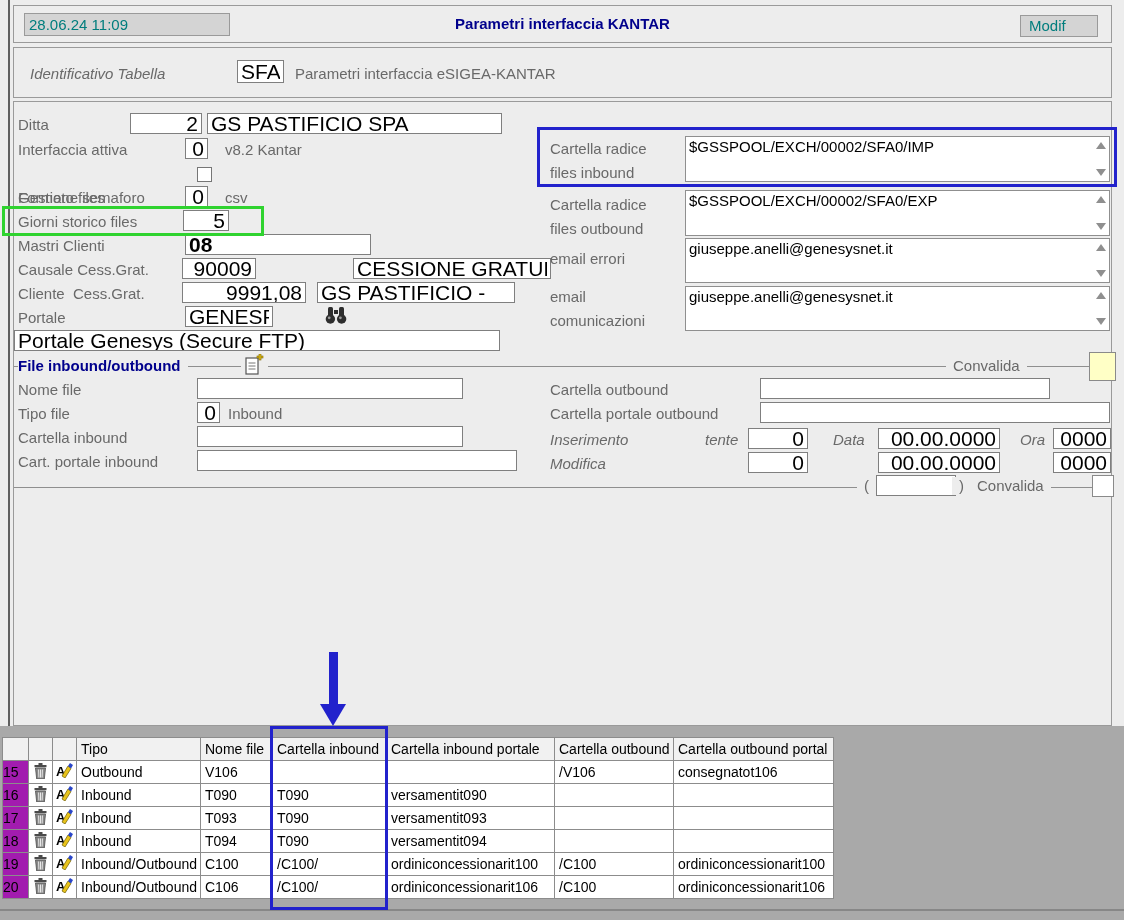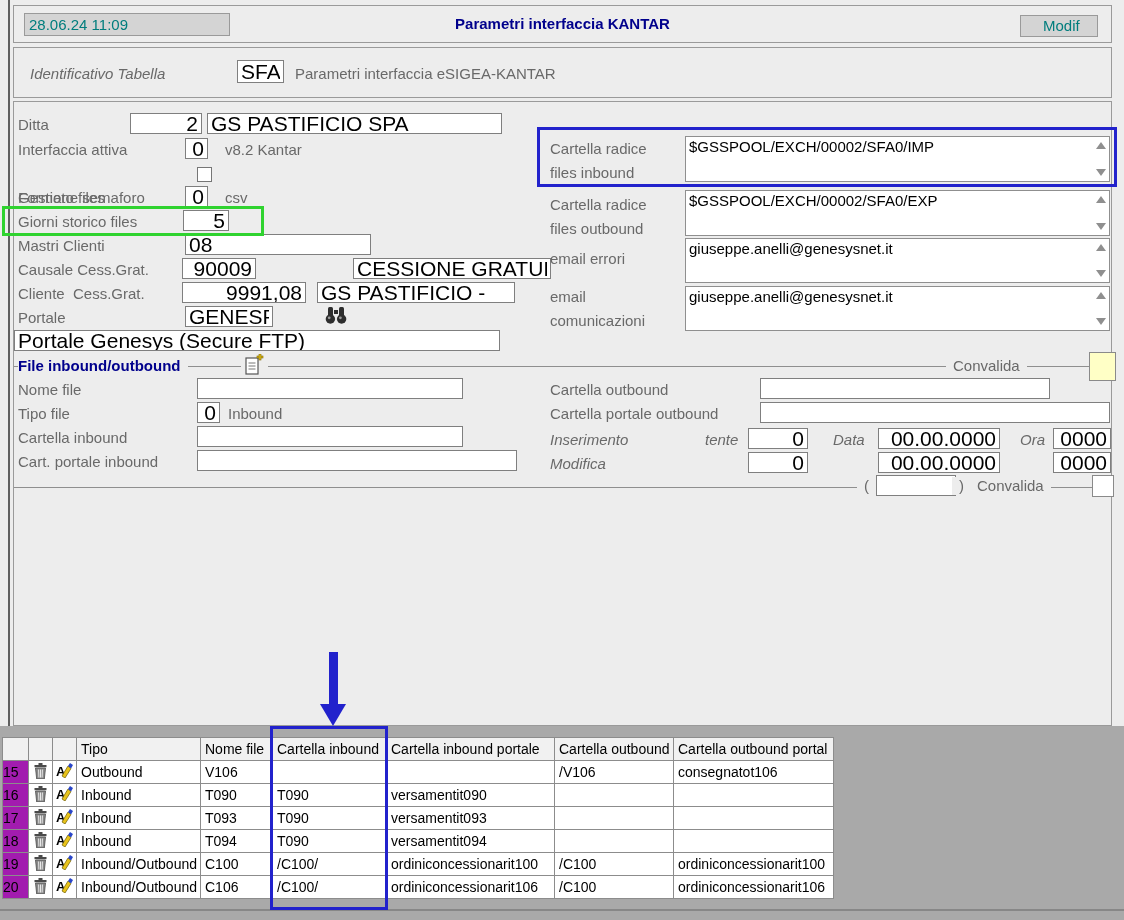--- a/index.html
+++ b/index.html
@@ -44,21 +44,21 @@
 
 <div id="screen">
 
   <div class="vline" style="left:8px;top:0;width:2px;height:920px;"></div>
 
   <div class="panel" style="left:13px;top:5px;width:1099px;height:38px;"></div>
   <div class="abs" style="left:24px;top:13px;width:206px;height:23px;background:#d4d4d4;border:1px solid #9a9a9a;box-sizing:border-box;line-height:21px;padding-left:4px;">
     <span class="teal">28.06.24 11:09</span>
   </div>
   <div class="abs navy" style="left:13px;top:15px;width:1099px;text-align:center;">Parametri interfaccia KANTAR</div>
-  <div class="abs" style="left:1020px;top:15px;width:78px;height:22px;background:#d4d4d4;border:1px solid #9a9a9a;box-sizing:border-box;line-height:20px;padding-left:22px;">
+  <div class="abs" style="left:1020px;top:15px;width:78px;height:22px;background:#d4d4d4;border:1px solid #9a9a9a;box-sizing:border-box;line-height:20px;padding-left:8px;">
     <span class="teal">Modif</span>
   </div>
 
   <div class="panel" style="left:13px;top:47px;width:1099px;height:51px;"></div>
   <div class="lbl" style="left:30px;top:65px;font-style:italic;">Identificativo Tabella</div>
   <input class="inp" style="left: 237px; top: 60px; width: 47px; height: 23px;" readonly="" value="SFA">
   <div class="lbl" style="left:295px;top:65px;">Parametri interfaccia eSIGEA-KANTAR</div>
 
   <div class="panel" style="left:13px;top:101px;width:1099px;height:625px;"></div>
 
@@ -74,21 +74,21 @@
   <div class="cb" style="left:197px;top:167px;"></div>
 
   <div class="lbl" style="left:18px;top:189px;">Formato files</div>
   <input class="inp num" style="left: 185px; top: 186px; width: 23px;" readonly="" value="0">
   <div class="lbl" style="left:225px;top:189px;">csv</div>
 
   <div class="lbl" style="left:18px;top:213px;">Giorni storico files</div>
   <input class="inp num" style="left: 183px; top: 210px; width: 46px;" readonly="" value="5">
 
   <div class="lbl" style="left:18px;top:237px;">Mastri Clienti</div>
-  <input class="inp" style="left: 185px; top: 234px; width: 186px;" readonly="" value="08">
+  <input class="inp" style="left: 185px; top: 234px; width: 186px; font-weight: bold;" readonly="" value="08">
 
   <div class="lbl" style="left:18px;top:261px;">Causale Cess.Grat.</div>
   <input class="inp num" style="left: 182px; top: 258px; width: 74px;" readonly="" value="90009">
   <input class="inp" style="left: 317px; top: 258px; width: 198px; margin-left: 36px;" readonly="" value="CESSIONE GRATUI">
 
   <div class="lbl" style="left:18px;top:285px;">Cliente  Cess.Grat.</div>
   <input class="inp num" style="left: 182px; top: 282px; width: 124px;" readonly="" value="9991,08">
   <input class="inp" style="left: 317px; top: 282px; width: 198px;" readonly="" value="GS PASTIFICIO -">
 
   <div class="lbl" style="left:18px;top:309px;">Portale</div>

